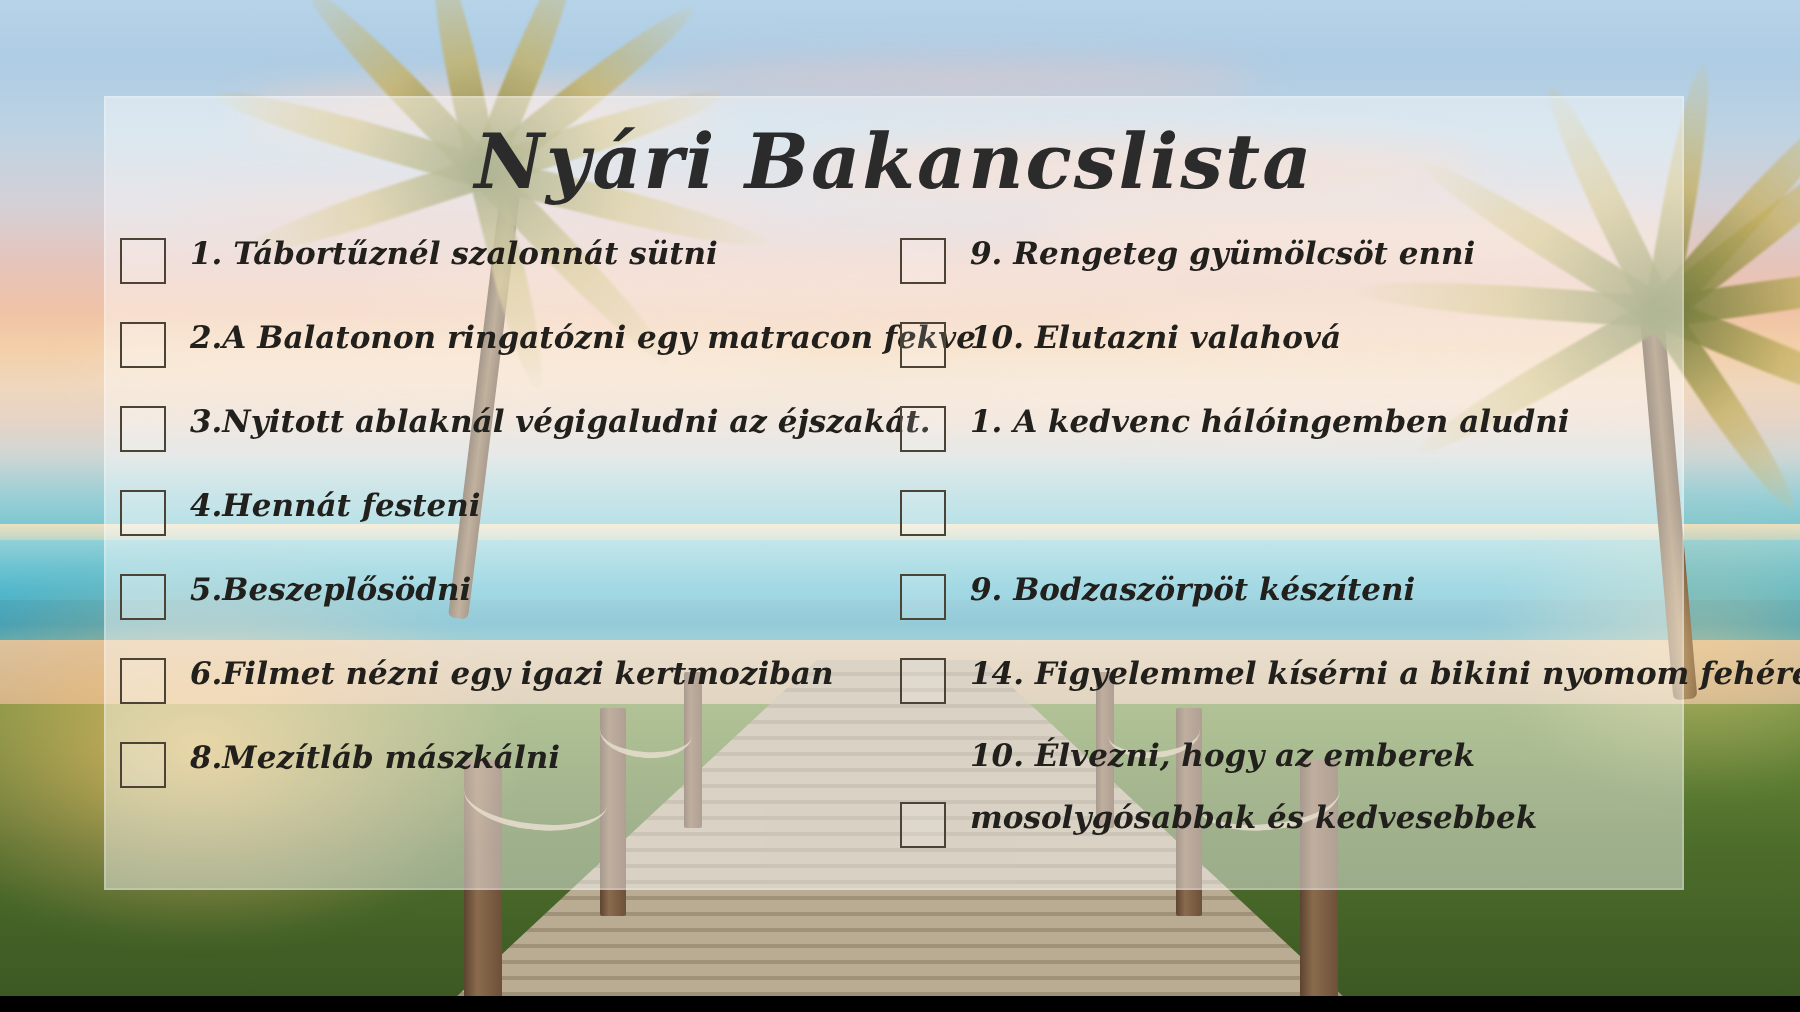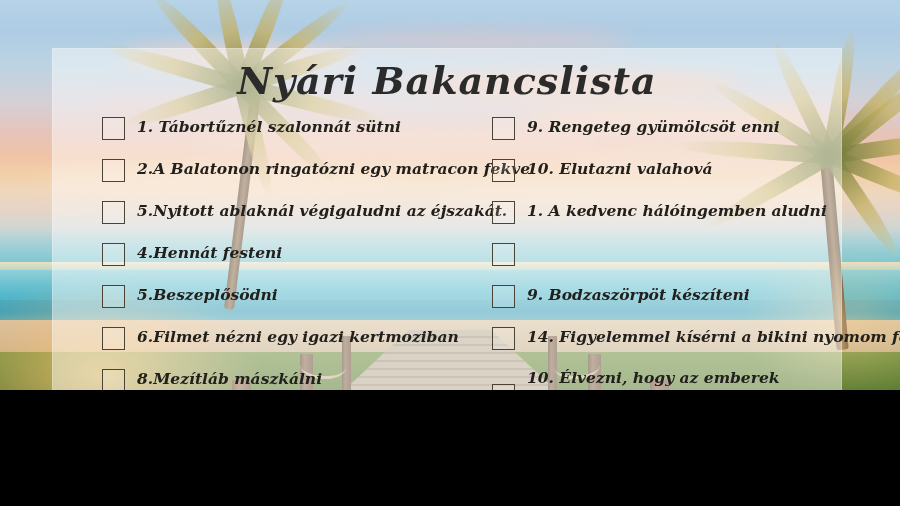--- a/index.html
+++ b/index.html
@@ -3,21 +3,21 @@
 <meta charset="utf-8">
 <style>
   html, body {
     margin: 0;
     padding: 0;
     background: #000;
   }
   .stage {
     position: relative;
     width: 900px;
-    height: 390px;
+    height: 498px;
     overflow: hidden;
     font-family: "DejaVu Serif", serif;
   }
 
   
   .bg {
     position: absolute;
     inset: 0;
     overflow: hidden;
   }
@@ -183,24 +183,23 @@
   }
   .col {
     position: absolute;
     top: 0;
   }
   .col-left  { left: 8px;   width: 392px; }
   .col-right { left: 398px; width: 392px; }
 
   .item {
     display: flex;
-    align-items: center;
+    align-items: flex-end;
     margin-bottom: 10px;
     min-height: 32px;
-    margin-left: 42px;
   }
   .checkbox {
     flex: 0 0 auto;
     width: 21px;
     height: 21px;
     border: 1.6px solid #4a4336;
     background: rgba(255,255,255,0.14);
     margin-top: 4px;
     margin-right: 12px;
   }
@@ -297,21 +296,21 @@
         <div class="item">
           <div class="checkbox"></div>
           <div class="item-text">1.  Tábortűznél szalonnát sütni</div>
         </div>
         <div class="item">
           <div class="checkbox"></div>
           <div class="item-text">2.A Balatonon ringatózni egy matracon fekve</div>
         </div>
         <div class="item">
           <div class="checkbox"></div>
-          <div class="item-text">5.Nyitott ablaknál végigaludni az éjszakát.</div>
+          <div class="item-text">3.Nyitott ablaknál végigaludni az éjszakát.</div>
         </div>
         <div class="item">
           <div class="checkbox"></div>
           <div class="item-text">4.Hennát festeni</div>
         </div>
         <div class="item">
           <div class="checkbox"></div>
           <div class="item-text">5.Beszeplősödni</div>
         </div>
         <div class="item">

